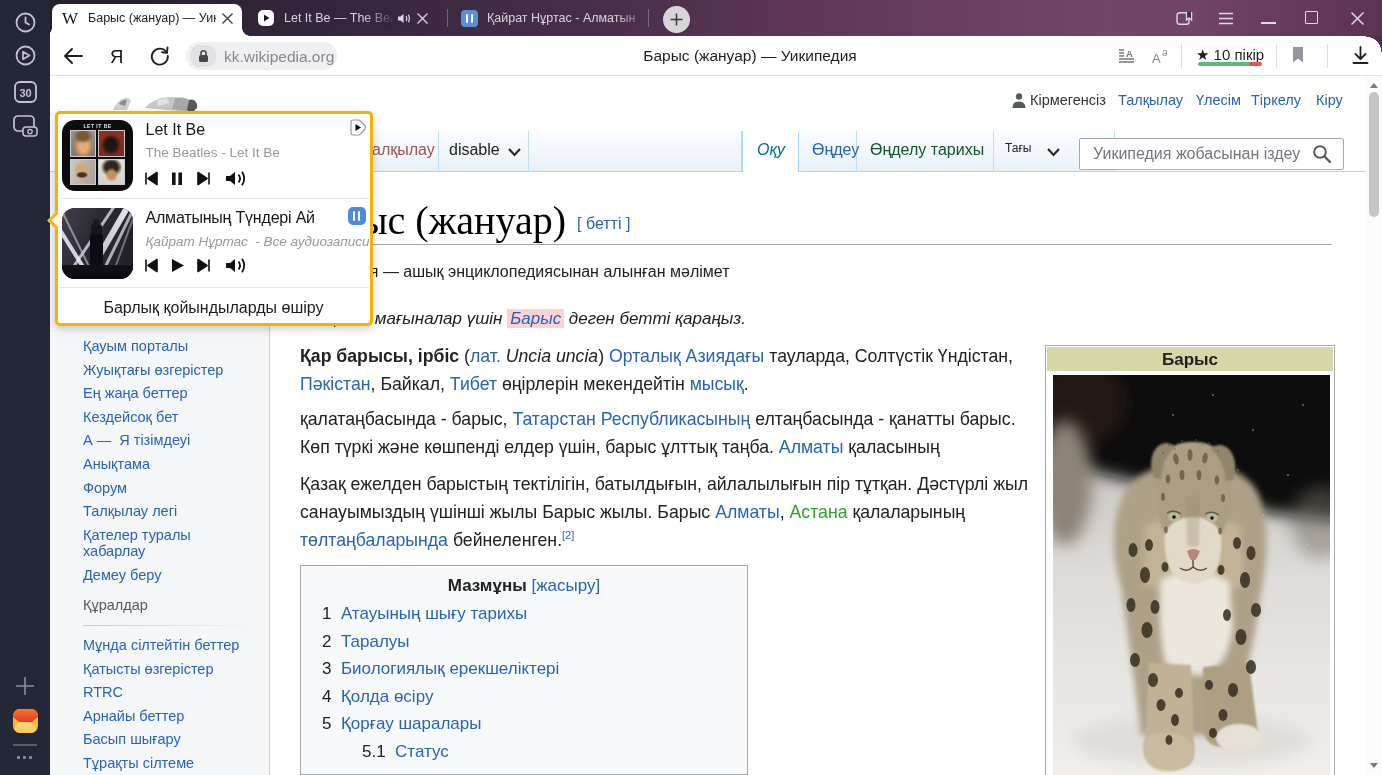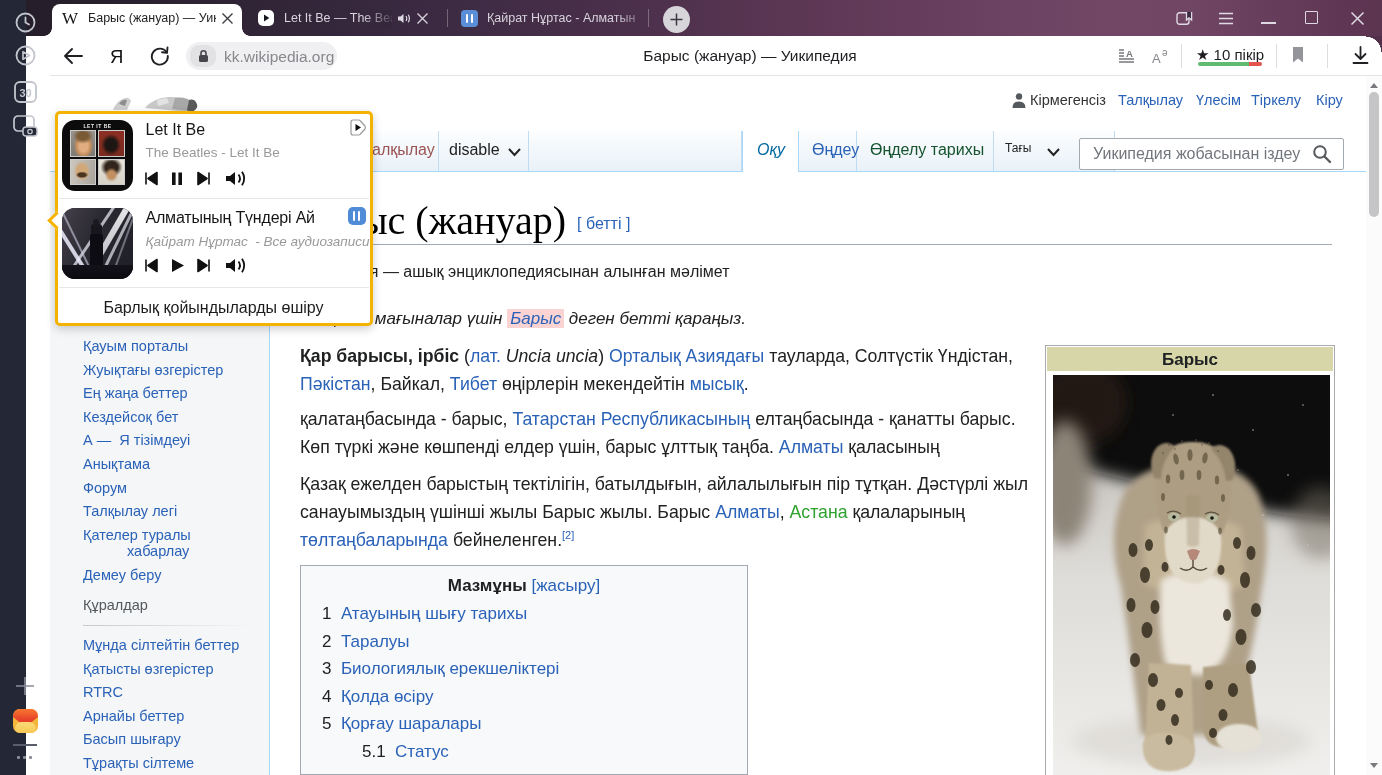--- a/index.html
+++ b/index.html
@@ -2,21 +2,21 @@
 <html><head>
 <meta charset="utf-8">
 <style>
   * { margin:0; padding:0; box-sizing:border-box; }
   html,body { width:1382px; height:775px; overflow:hidden; }
   body { font-family:"Liberation Sans", sans-serif; position:relative; background:#fff; }
   .abs { position:absolute; }
   
   #tabbar { left:0; top:0; width:1382px; height:36px;
     background:linear-gradient(90deg,#241d28 0%,#2a2130 10%,#332639 22%,#3e2b44 34%,#4c304b 46%,#5c3754 58%,#6a4060 70%,#724766 80%,#714664 86%,#673d5c 92%,#5b3450 100%); }
-  #sidebar { left:0; top:0; width:26px; height:775px; background:#242836; z-index:5; }
+  #sidebar { left:0; top:0; width:50px; height:775px; background:#242836; z-index:5; }
   #addrbar { left:50px; top:36px; width:1332px; height:40px; background:#fff; z-index:2; }
   #pagearea { left:50px; top:76px; width:1316px; height:699px; background:#fff; z-index:1; overflow:hidden; }
   #scroll { left:1366px; top:76px; width:16px; height:699px; background:#fbfbfb; z-index:2; }
   .tabtext { font-size:12.5px; color:#d9d4de; white-space:nowrap; }
   a { color:#2a62b8; text-decoration:none; }
 </style>
 </head>
 <body>
 <div class="abs" id="tabbar">
 
@@ -198,21 +198,21 @@
   <div class="abs" id="wnav" style="left:33px;top:262px;width:190px;font-size:14.5px;color:#2a62b8;">
     <div style="height:23.6px;">Қауым порталы</div>
     <div style="height:23.6px;">Жуықтағы өзгерістер</div>
     <div style="height:23.6px;">Ең жаңа беттер</div>
     <div style="height:23.6px;">Кездейсоқ бет</div>
     <div style="height:23.6px;">А —&nbsp; Я тізімдеуі</div>
     <div style="height:23.6px;">Анықтама</div>
     <div style="height:23.6px;">Форум</div>
     <div style="height:23.6px;">Талқылау легі</div>
     <div style="height:16.5px;">Қателер туралы</div>
-    <div style="height:23.6px;margin-left:44px;">хабарлау</div>
+    <div style="height:23.6px;">хабарлау</div>
     <div style="height:23.6px;">Демеу беру</div>
     <div style="height:6.5px;"></div>
     <div style="height:40px;font-size:14.5px;color:#54595d;">Құралдар</div>
     <div style="height:23.6px;">Мұнда сілтейтін беттер</div>
     <div style="height:23.6px;">Қатысты өзгерістер</div>
     <div style="height:23.6px;">RTRC</div>
     <div style="height:23.6px;">Арнайы беттер</div>
     <div style="height:23.6px;">Басып шығару</div>
     <div style="height:23.6px;">Тұрақты сілтеме</div>
   </div>

